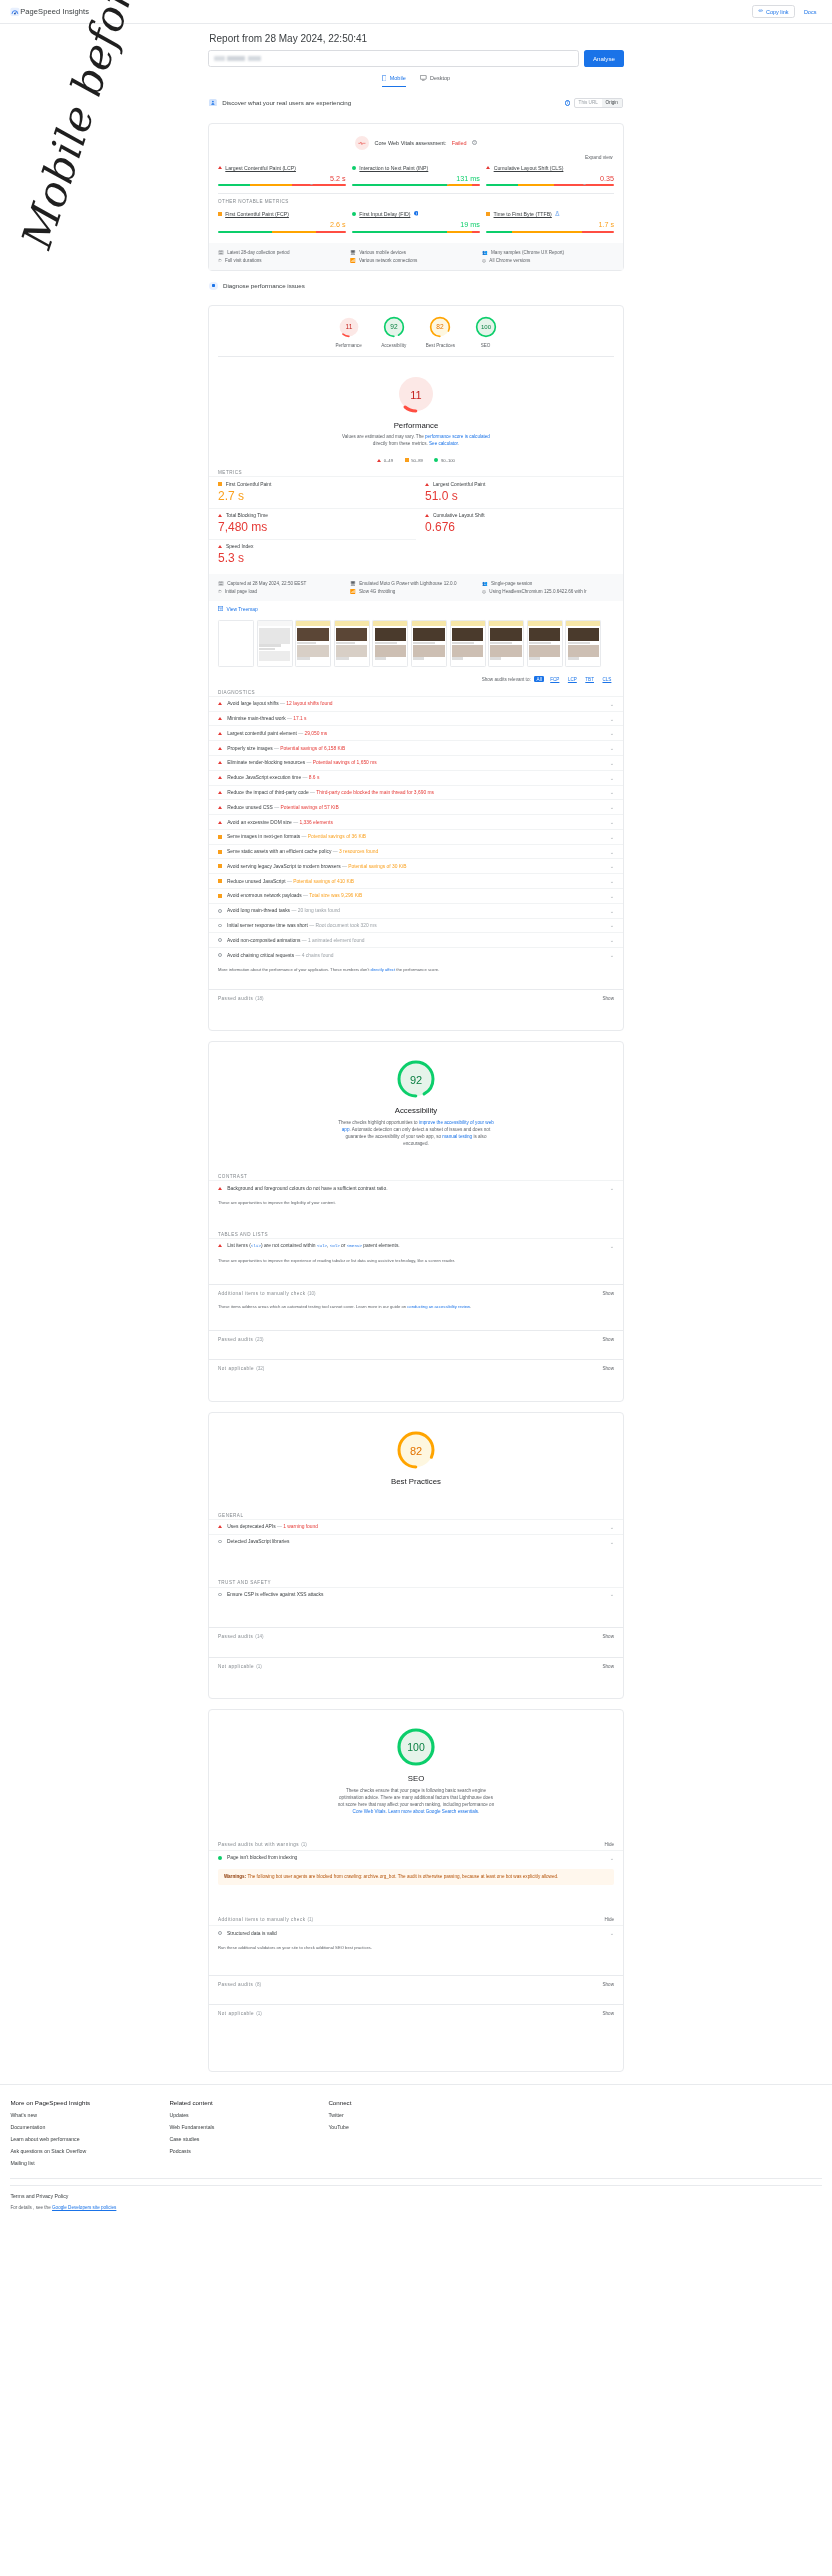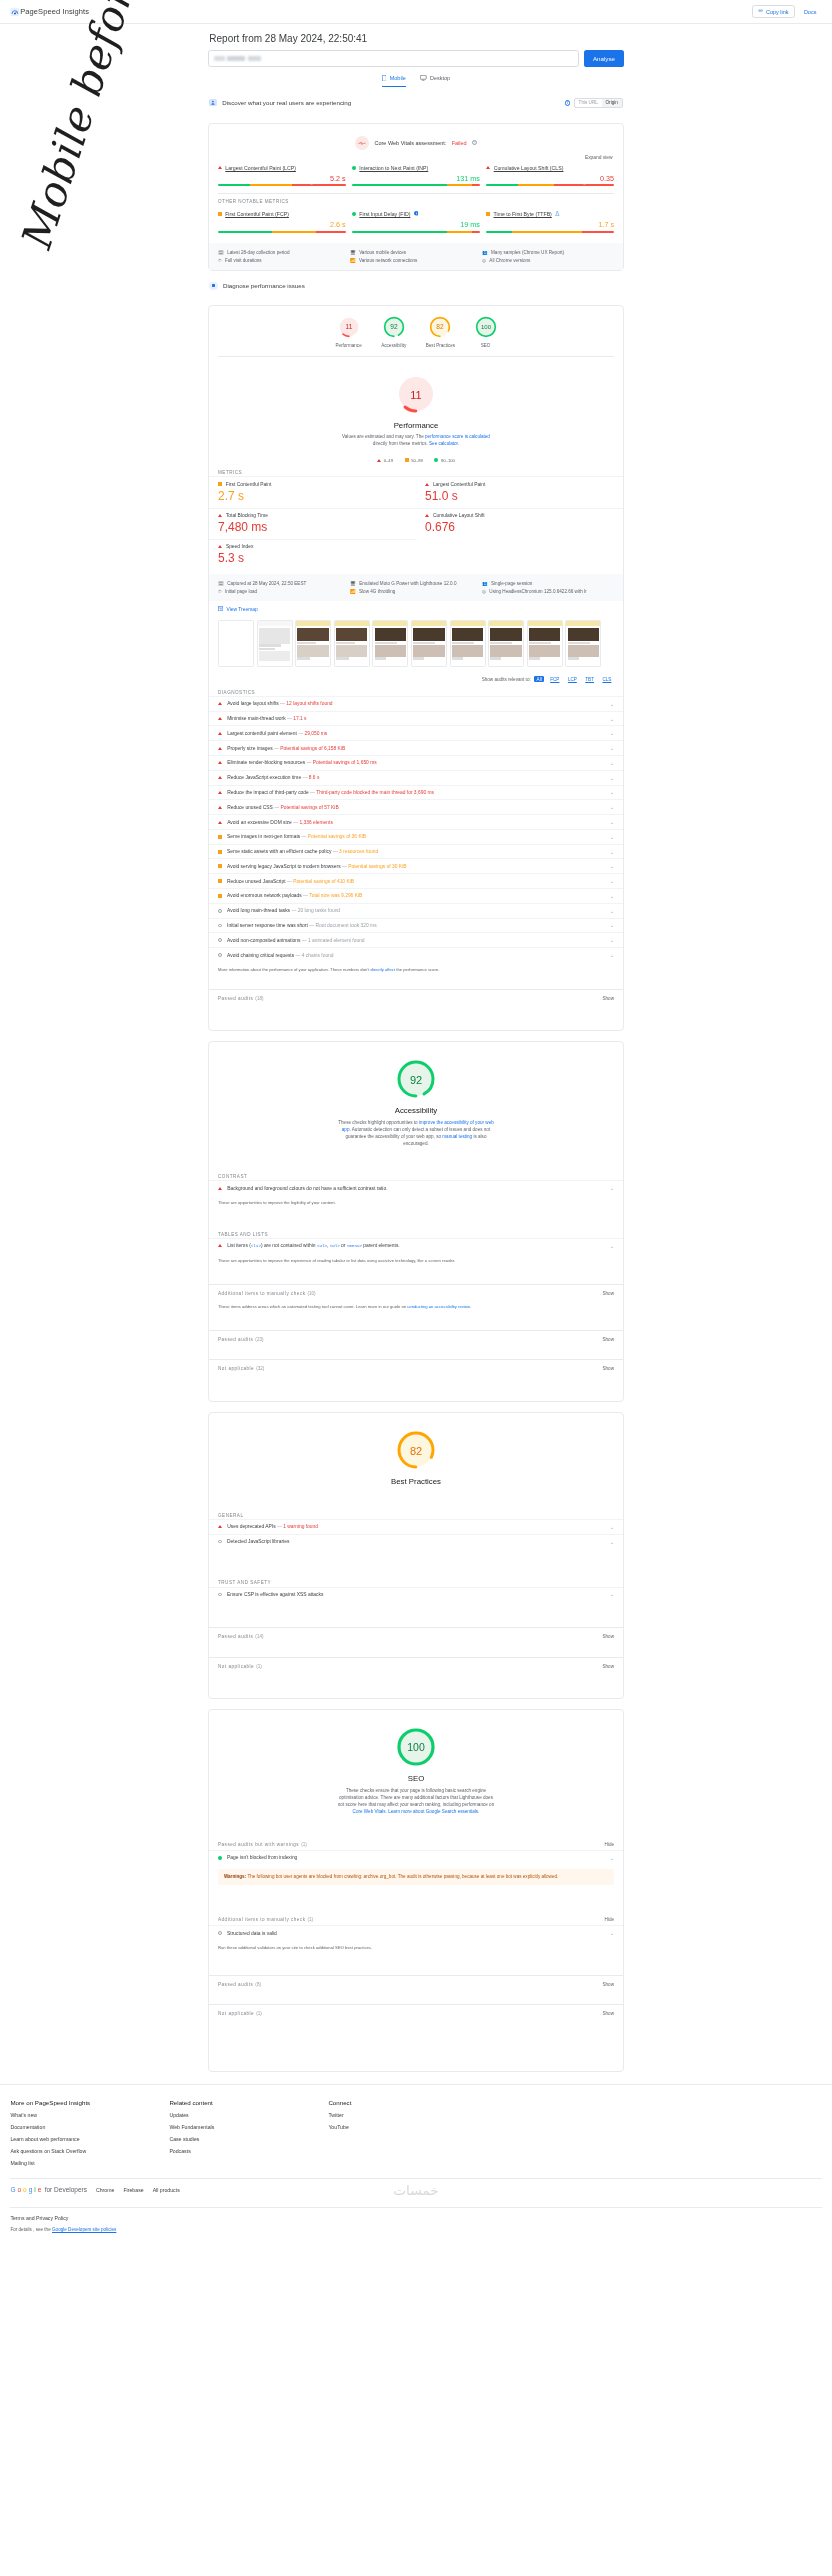--- a/index.html
+++ b/index.html
@@ -969,35 +969,20 @@
       </div>
       <div class="fcol">
         <h4>Connect</h4>
         <a>Twitter</a>
         <a>YouTube</a>
       </div>
     </div>
 
     <div class="footer-rule"></div>
 
-    <div class="footer-mid">
-      <span class="gfd">
-        <span class="g1">G</span>
-          <span class="g2">o</span>
-          <span class="g3">o</span>
-          <span class="g4">g</span>
-          <span class="g5">l</span>
-          <span class="g6">e</span>
-        <span style="color:#5f6368;margin-left:1.3px">for Developers</span>
-      </span>
-      <a>Chrome</a>
-      <a>Firebase</a>
-      <a>All products</a>
-      <span class="watermark">خمسات</span>
-    </div>
 
     <div class="footer-rule"></div>
 
     <div class="footer-bottom">
       <a>Terms and Privacy Policy</a>
       <div class="small"><span>For details , see the </span><a>Google Developers site policies</a></div>
     </div>
   </div>
 
 </div>

